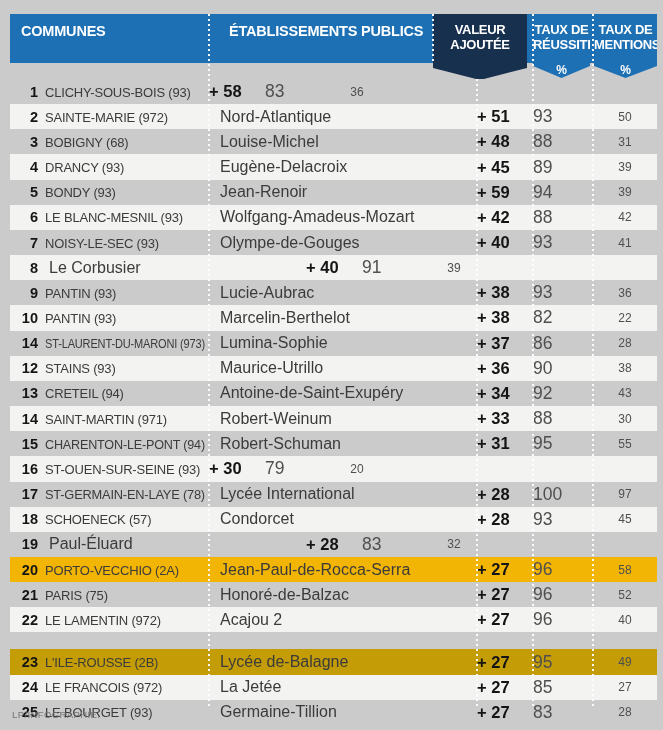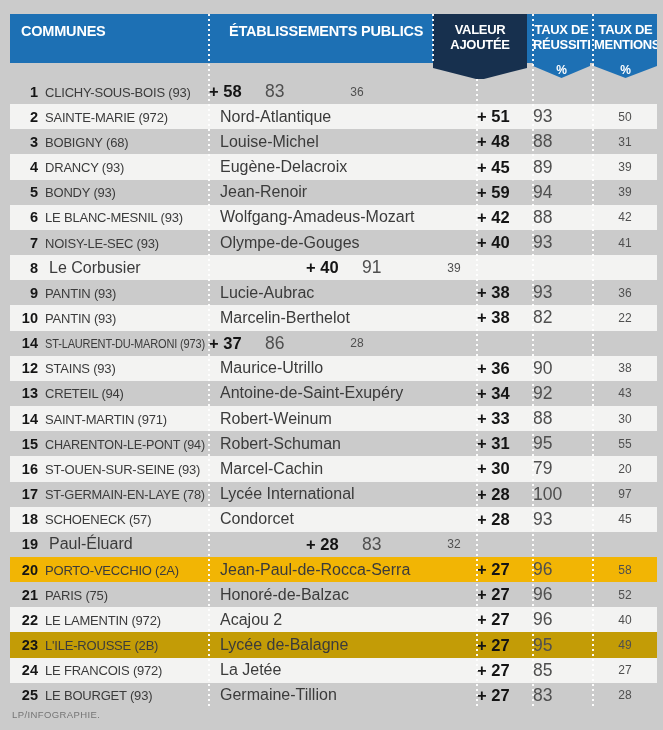--- a/index.html
+++ b/index.html
@@ -34,21 +34,21 @@
   .d2{left:422px;top:0;height:50px;}
   .d3{left:466px;top:65px;height:629px;}
   .d4{left:522px;top:0;height:694px;}
   .d5{left:582px;top:0;height:694px;}
   
   .tbody{position:absolute;left:0;top:65px;width:647px;}
   .row{display:flex;align-items:center;height:25.16px;width:647px;}
   .row.gray{background:#cbcbcb;}
   .row.white{background:#f3f3f2;}
   .row.gold{background:var(--gold);}
-  .row.dark-gold{background:var(--dark-gold);}
+  .row.dark-gold{background:var(--dark-gold);margin-top:17px;}
   .rank{width:28px;flex:none;text-align:right;font-weight:bold;font-size:14.5px;color:#151515;}
   .commune-wrap{width:171px;flex:none;padding-left:7px;box-sizing:border-box;overflow:visible;white-space:nowrap;}
   .commune{display:inline-block;transform-origin:left center;font-size:13px;letter-spacing:-0.2px;color:#3b3b3b;white-space:nowrap;}
   .etab{width:268px;flex:none;padding-left:11px;box-sizing:border-box;font-size:16px;color:#3b3b3b;white-space:nowrap;overflow:visible;}
   .valeur{width:56px;flex:none;text-align:left;padding-right:6px;box-sizing:border-box;font-weight:bold;font-size:16.5px;color:#141414;white-space:nowrap;}
   .reussite{width:60px;flex:none;text-align:left;font-size:17.5px;color:#4f4f4f;}
   .mentions{width:64px;flex:none;text-align:center;font-size:12px;color:#4f4f4f;}
   .credit{position:absolute;left:12px;top:709px;font-size:9.5px;color:#757575;letter-spacing:0.4px;}
 </style>
 </head>
@@ -160,20 +160,21 @@
     <span class="rank">10</span>
     <span class="commune-wrap"><span class="commune">PANTIN (93)</span></span>
     <span class="etab">Marcelin-Berthelot</span>
     <span class="valeur">+ 38</span>
     <span class="reussite">82</span>
     <span class="mentions">22</span>
   </div>
         <div class="row gray">
     <span class="rank">14</span>
     <span class="commune-wrap"><span class="commune" style="transform: scaleX(0.849);">ST-LAURENT-DU-MARONI (973)</span></span>
+    <span class="etab">Lumina-Sophie</span>
     <span class="valeur">+ 37</span>
     <span class="reussite">86</span>
     <span class="mentions">28</span>
   </div>
         <div class="row white">
     <span class="rank">12</span>
     <span class="commune-wrap"><span class="commune">STAINS (93)</span></span>
     <span class="etab">Maurice-Utrillo</span>
     <span class="valeur">+ 36</span>
     <span class="reussite">90</span>
@@ -199,21 +200,20 @@
     <span class="rank">15</span>
     <span class="commune-wrap"><span class="commune" style="transform: scaleX(0.97);">CHARENTON-LE-PONT (94)</span></span>
     <span class="etab">Robert-Schuman</span>
     <span class="valeur">+ 31</span>
     <span class="reussite">95</span>
     <span class="mentions">55</span>
   </div>
         <div class="row white">
     <span class="rank">16</span>
     <span class="commune-wrap"><span class="commune">ST-OUEN-SUR-SEINE (93)</span></span>
-    <span class="etab">Marcel-Cachin</span>
     <span class="valeur">+ 30</span>
     <span class="reussite">79</span>
     <span class="mentions">20</span>
   </div>
         <div class="row gray">
     <span class="rank">17</span>
     <span class="commune-wrap"><span class="commune" style="transform: scaleX(0.987);">ST-GERMAIN-EN-LAYE (78)</span></span>
     <span class="etab">Lycée International</span>
     <span class="valeur">+ 28</span>
     <span class="reussite">100</span>

